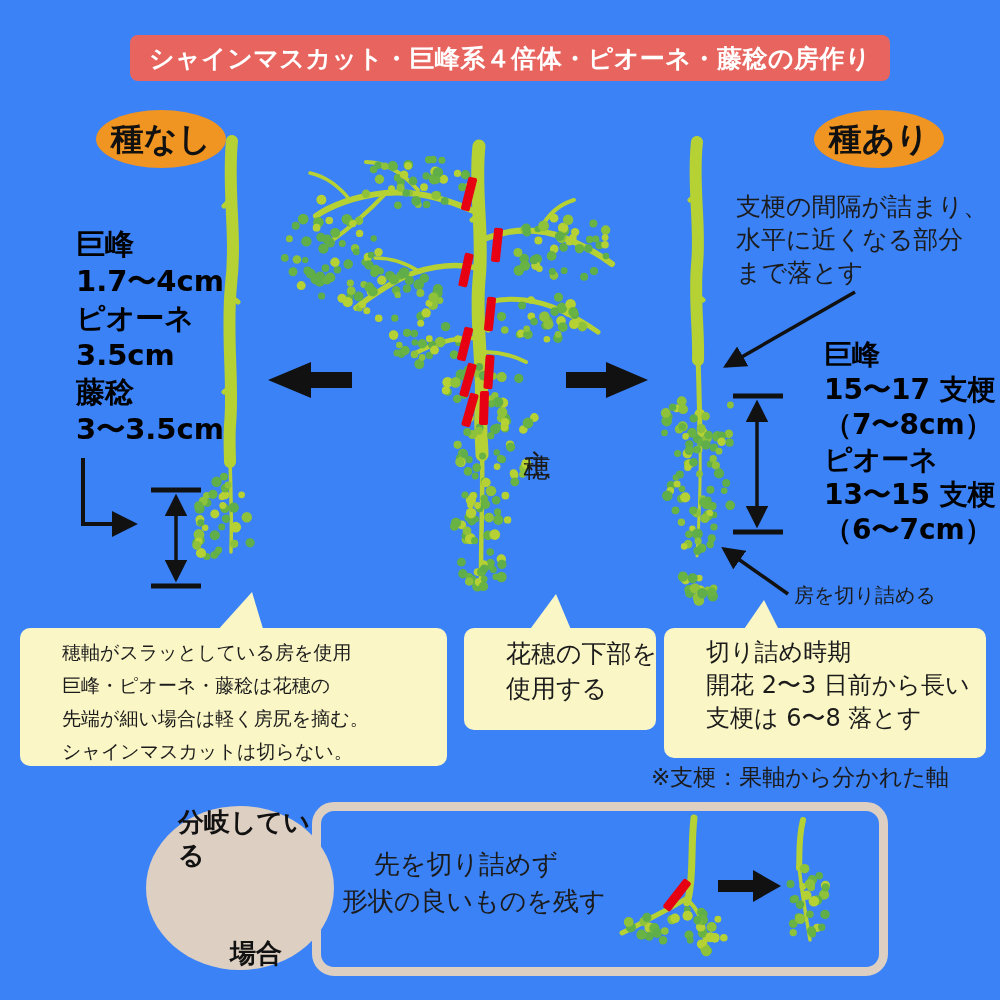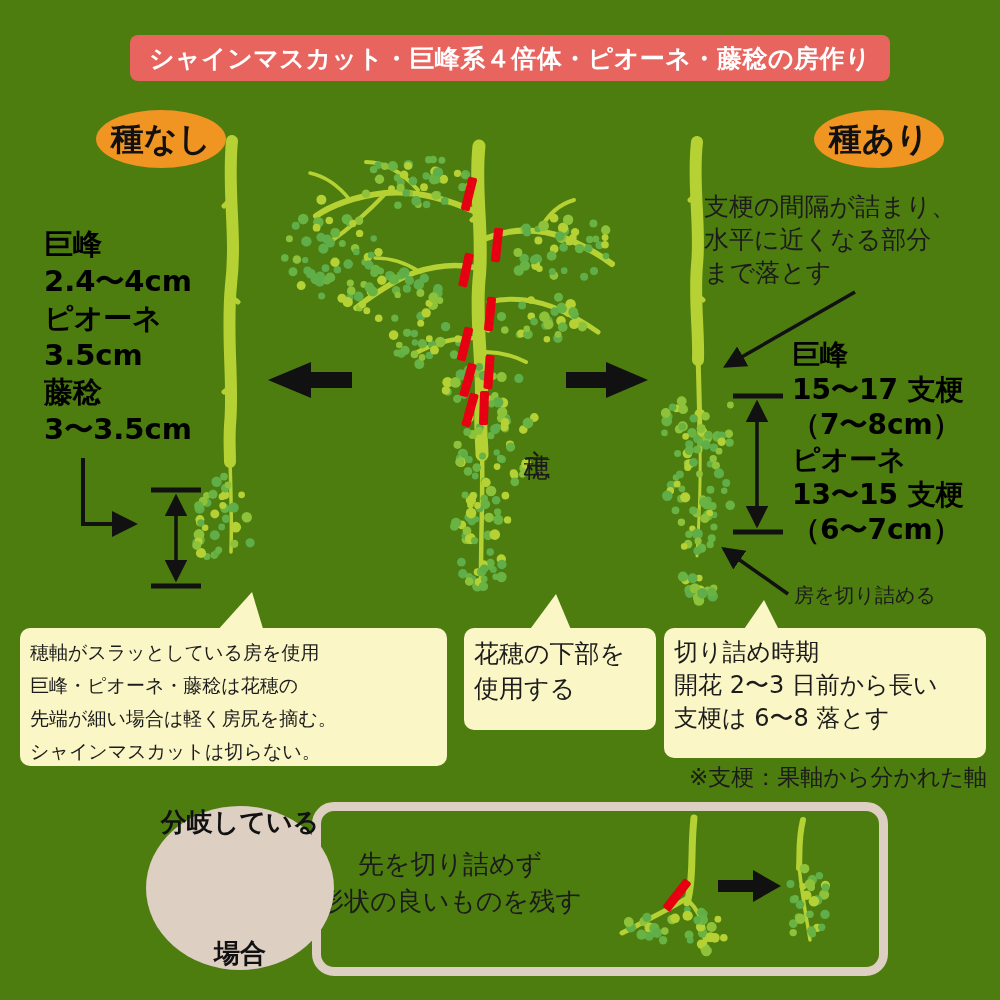--- a/index.html
+++ b/index.html
@@ -1,41 +1,41 @@
 <!DOCTYPE html>
 <html><head>
 <meta charset="utf-8">
 <style>
   html,body{margin:0;padding:0;background:#fff;}
-  #stage{position:relative;width:1000px;height:1000px;overflow:hidden;background:#4d7c0f;
+  #stage{position:relative;width:1000px;height:1000px;overflow:hidden;background:#3b82f6;
          font-family:"DejaVu Sans","Liberation Sans",sans-serif;color:#1b1b1b;}
   #art{position:absolute;left:0;top:0;z-index:1;}
   .ov{position:absolute;z-index:2;}
   .banner{left:130px;top:35px;width:760px;height:46px;background:#e8655f;border-radius:8px;
           color:#fff;font-weight:bold;font-size:25px;display:flex;align-items:center;justify-content:center;letter-spacing:.5px;}
   .badge{width:130px;height:58px;background:#f09422;border-radius:50%;display:flex;align-items:center;justify-content:center;
          font-size:33px;font-weight:bold;color:#111;}
   .badge.l{left:96px;top:110px;} .badge.r{left:814px;top:110px;}
   .sizes{left:44px;top:226px;font-size:29px;font-weight:bold;line-height:37px;color:#000;white-space:nowrap;}
   .dropnote{left:704px;top:190px;font-size:25px;line-height:33px;white-space:nowrap;}
   .spec{left:792px;top:337px;font-size:28px;font-weight:bold;line-height:35px;color:#000;white-space:nowrap;}
   .trim{left:794px;top:582px;font-size:20px;white-space:nowrap;}
   .shusui{left:520px;top:428px;font-size:27px;line-height:34px;writing-mode:vertical-rl;letter-spacing:6px;}
   .callout{background:#faf6c6;border-radius:10px;padding:8px 10px;font-size:24px;line-height:33px;white-space:nowrap;}
   .callout.cl{left:20px;top:628px;width:407px;height:122px;font-size:19px;}
   .callout.cm{left:464px;top:628px;width:172px;height:86px;font-size:25px;line-height:35px;}
   .callout.cr{left:664px;top:628px;width:302px;height:114px;}
-  .footnote{left:655px;top:762px;width:332px;text-align:right;font-size:23px;white-space:nowrap;}
+  .footnote{left:634px;top:762px;width:332px;text-align:center;font-size:23px;white-space:nowrap;}
   .circle{left:146px;top:806px;width:188px;height:164px;background:#ddcfc2;border-radius:50%;
           display:flex;flex-direction:column;align-items:center;justify-content:space-between;
           font-size:26px;font-weight:bold;line-height:33px;color:#111;z-index:3;}
   .bbox{left:312px;top:802px;width:576px;height:174px;border:9px solid #ddcfc2;border-radius:22px;
         background:transparent;box-sizing:border-box;}
   .instr{left:310px;top:846px;width:280px;text-align:center;font-size:26px;line-height:37px;white-space:nowrap;}
-  .line{display:block;}
+  .line{display:block;margin-left:32px;}
 </style>
 </head>
 <body>
 
 <div id="stage">
 
   <svg id="art" width="1000" height="1000" viewBox="0 0 1000 1000">
     <defs>
       <marker id="ah" viewBox="0 0 10 10" refX="8.5" refY="5" markerWidth="6.5" markerHeight="6.5" orient="auto-start-reverse">
         <path d="M0,0 L10,5 L0,10 z" fill="#111"></path>
@@ -703,21 +703,21 @@
 
   <div class="ov badge l">
     <span>種なし</span>
   </div>
   <div class="ov badge r">
     <span>種あり</span>
   </div>
 
   <div class="ov sizes">
     <span class="line">巨峰</span>
-    <span class="line">2.4〜4cm</span>
+    <span class="line">1.7〜4cm</span>
     <span class="line">ピオーネ</span>
     <span class="line">3.5cm</span>
     <span class="line">藤稔</span>
     <span class="line">3〜3.5cm</span>
   </div>
 
   <div class="ov dropnote">
     <span class="line">支梗の間隔が詰まり、</span>
     <span class="line">水平に近くなる部分</span>
     <span class="line">まで落とす</span>

